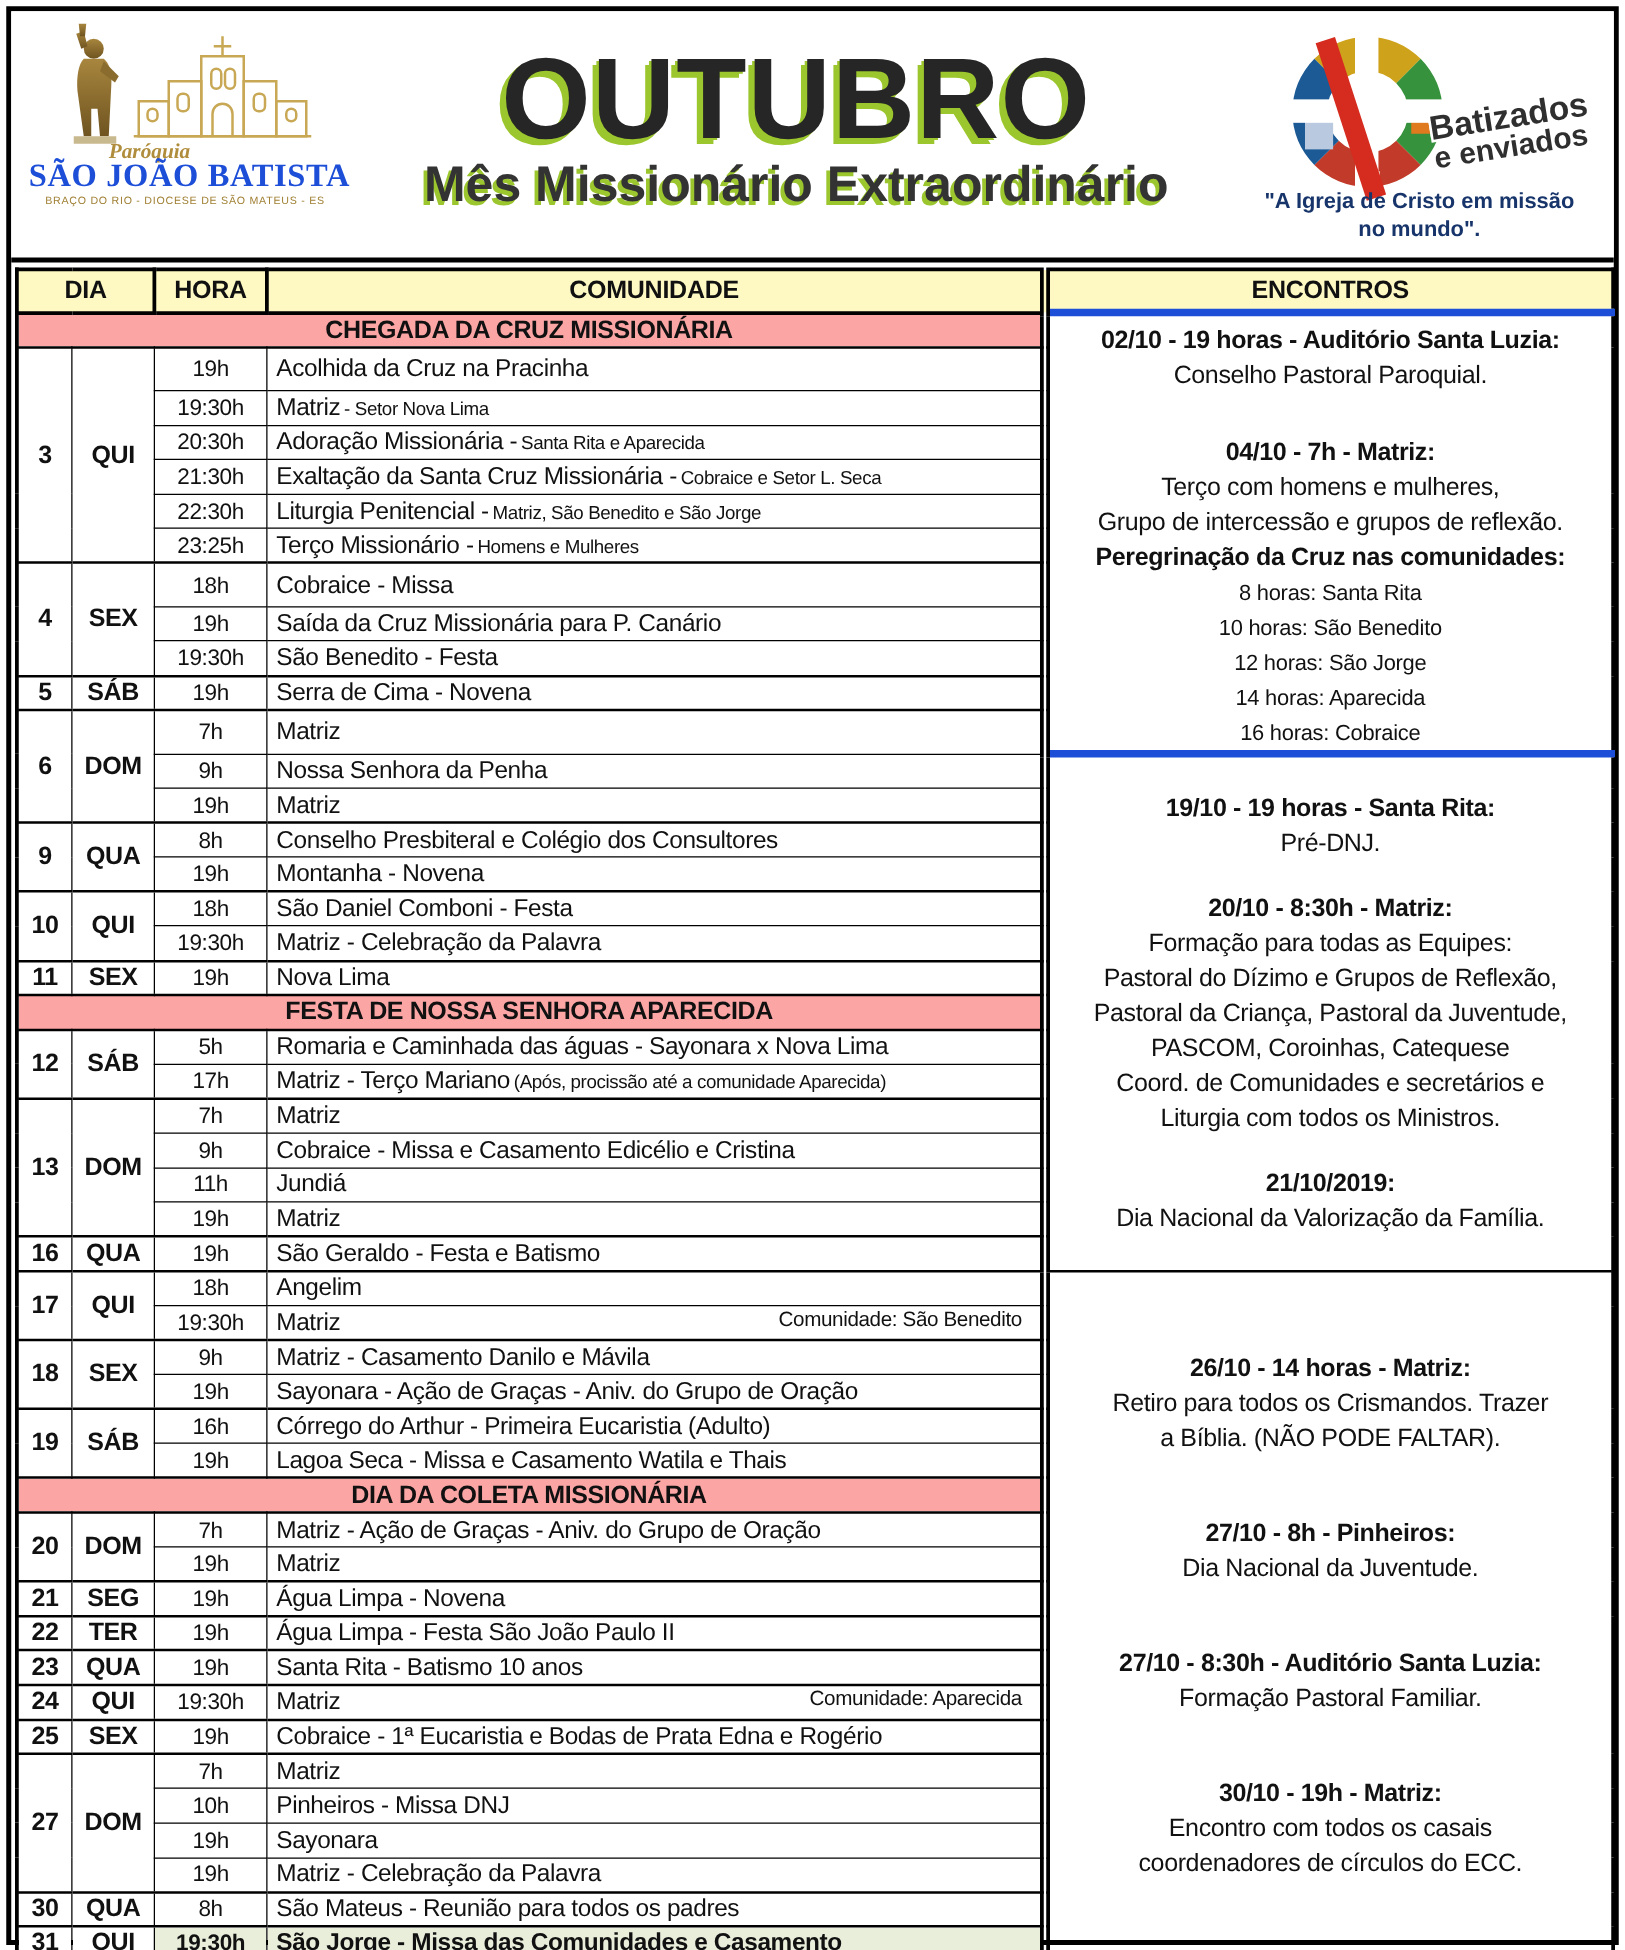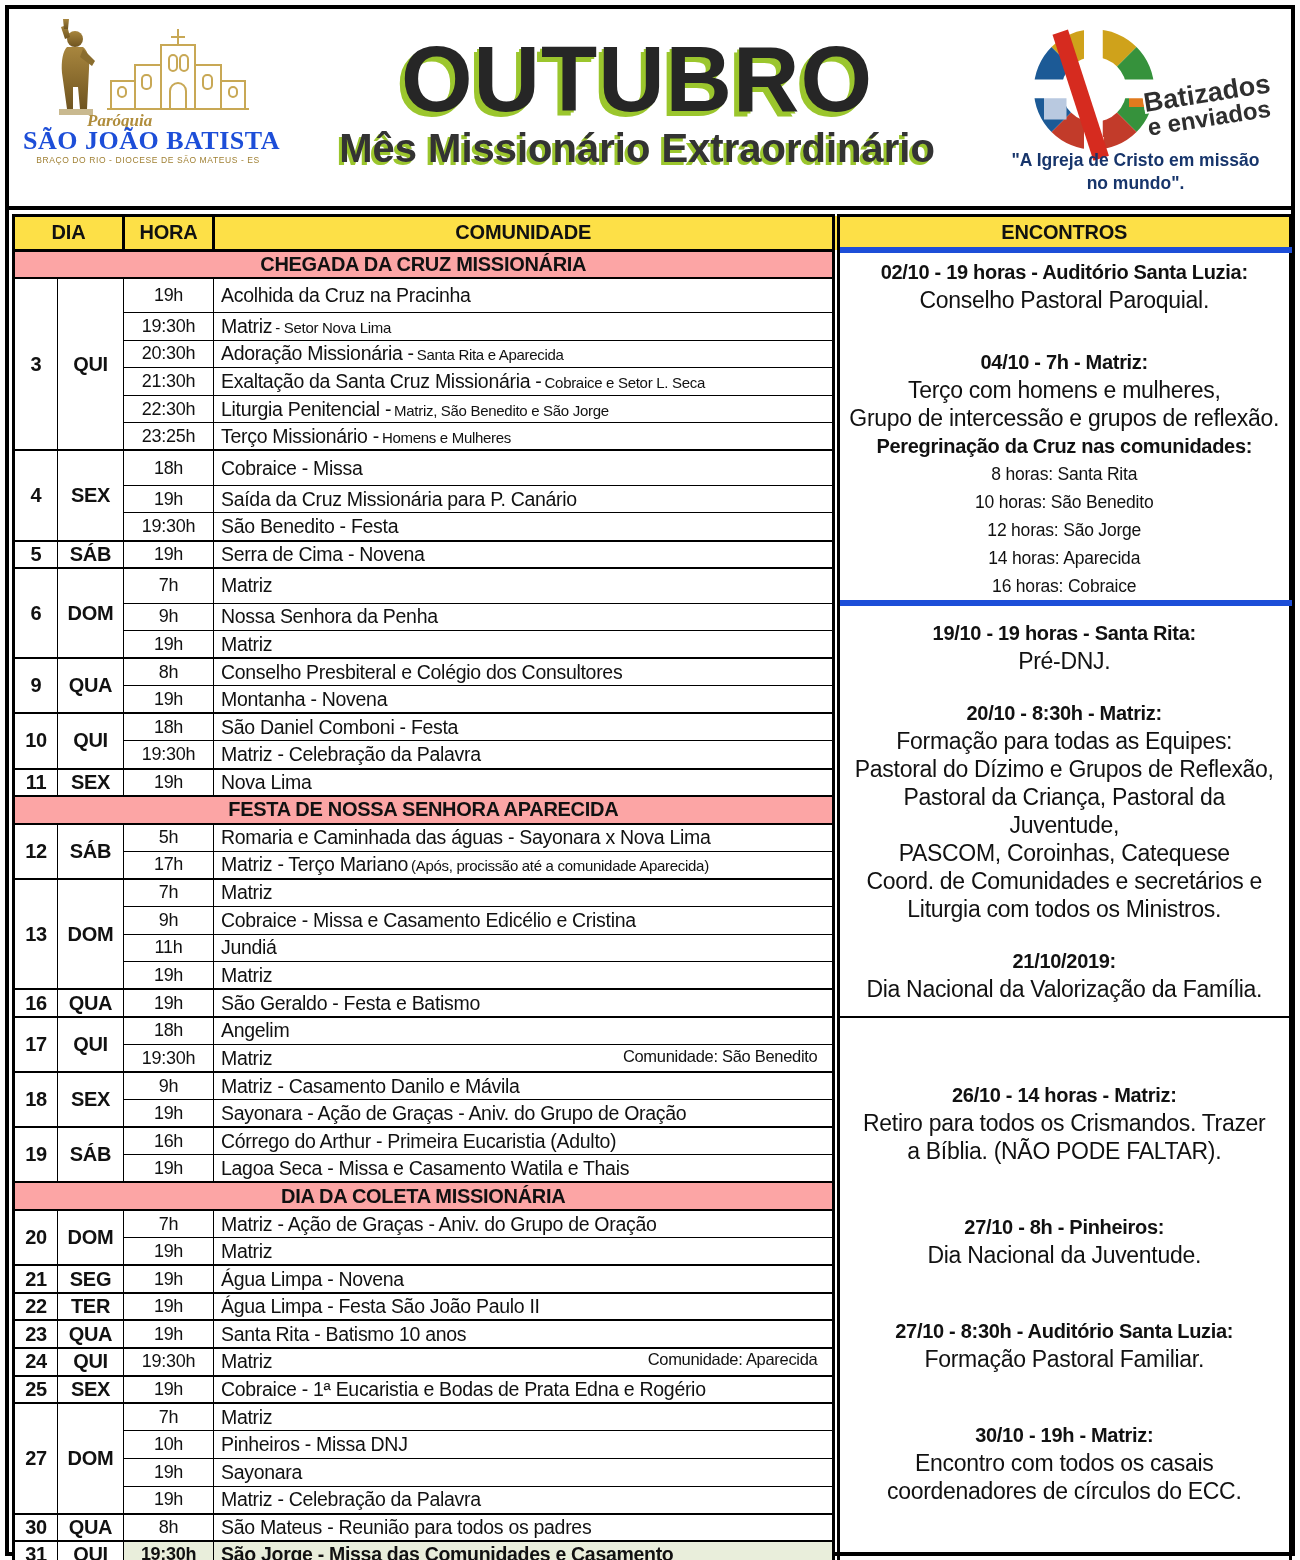--- a/index.html
+++ b/index.html
@@ -31,39 +31,39 @@
   .parish-sub{position:absolute;left:14px;top:146px;width:250px;text-align:center;
               font-size:8.5px;color:#a08034;letter-spacing:.6px;white-space:nowrap;}
 
   
   .tablewrap{margin:4px 3px 0 3px;}
   table.grid{border-collapse:collapse;table-layout:fixed;width:100%;}
   table.grid{border:3px solid #000;}
   col.w-num{width:44px}col.w-dow{width:66px}col.w-hora{width:90px}
   col.w-com{width:622px}col.w-enc{width:455px}
   thead th{border:3px solid #000;font-size:20px;font-weight:700;height:30px;
-           text-align:center;padding:0;letter-spacing:-.2px;background:#fde047;}
+           text-align:center;padding:0;letter-spacing:-.2px;background:#fef9c3;}
   thead th.enc-h{border-left:8px double #000;}
   tbody tr{height:27.6px;}
   tbody td{border:1px solid #000;padding:0;font-size:19.5px;letter-spacing:-.3px;
            overflow:hidden;white-space:nowrap;}
   tr.ds > td{border-top:2px solid #000;}
   td.num,td.dow{text-align:center;font-weight:700;font-size:20px;background:#fff;}
   td.hora{text-align:center;font-size:18px;}
   td.com{padding-left:7px;}
   td.com .sub{font-size:15px;margin-left:3px;}
   td.com .nt{float:right;padding-right:14px;font-size:16.5px;}
   td.sec{background:#fca5a5;text-align:center;font-weight:700;font-size:20px;
          border-top:2px solid #000;border-bottom:2px solid #000;}
   td.hl{background:#e9eedb;font-weight:700;}
   td.enc{border-left:8px double #000;border-top:6px solid #1d4ed8;vertical-align:middle;
          text-align:center;padding:0 8px;white-space:normal;}
   td.enc.b0{vertical-align:top;padding-top:5px;}
   .enc .hb{font-weight:700;font-size:20px;line-height:28px;letter-spacing:-.3px;}
-  .enc .tx{font-size:23px;line-height:28px;letter-spacing:-.3px;}
+  .enc .tx{font-size:20px;line-height:28px;letter-spacing:-.3px;}
   .enc .sm{font-size:17.5px;line-height:28px;letter-spacing:-.2px;}
   .enc .g0{height:34px;}.enc .g1{height:24px;}.enc .g2{height:48px;}
 </style>
 </head>
 <body>
 
 <div class="page">
   <div class="frame">
 
     <div class="hdr">

